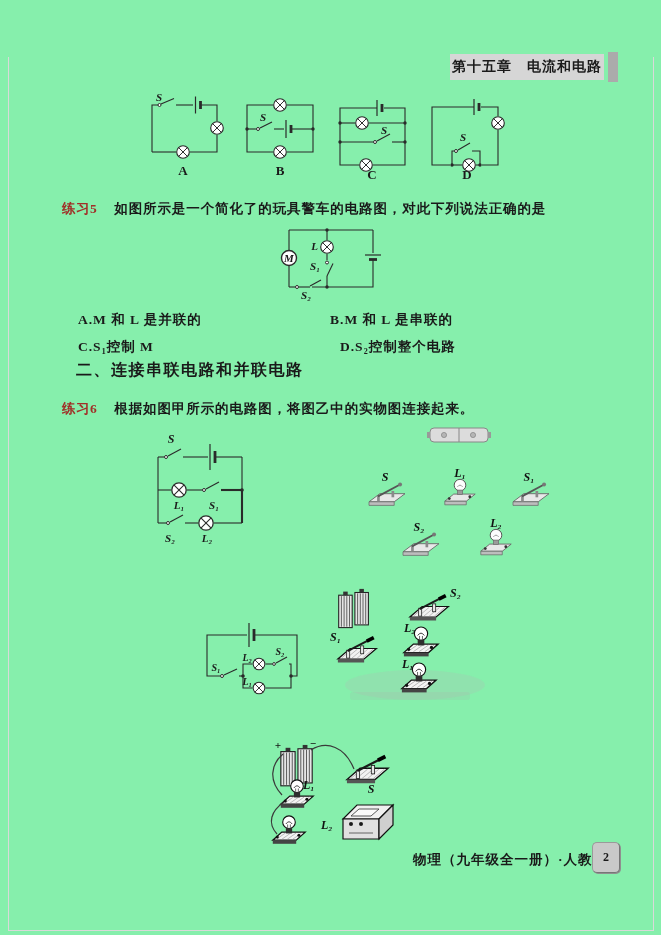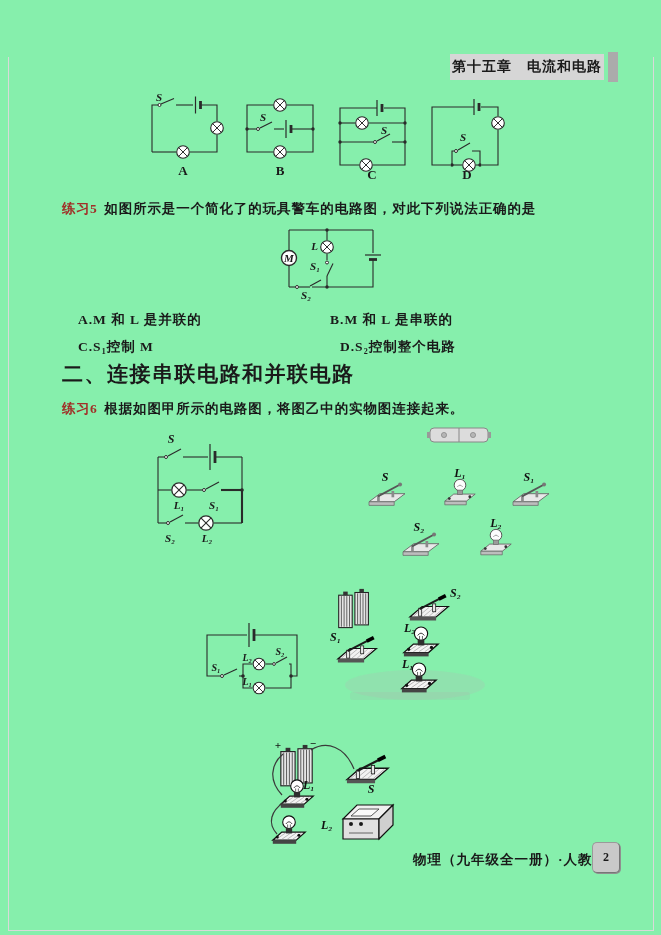--- a/index.html
+++ b/index.html
@@ -5,23 +5,23 @@
   html,body{margin:0;padding:0;background:#ffffff;}
   .page{position:relative;width:661px;height:935px;background:#86efac;overflow:hidden;
         font-family:"Liberation Serif","DejaVu Serif",serif;color:var(--ink,#1a1a1a);}
   .frame{position:absolute;background:var(--frame-line,#d9d9d9);}
   .header-box{position:absolute;left:450px;top:54px;width:154px;height:26px;
         background:var(--header-bg,#d6d6d6);font-size:14px;font-weight:700;
         letter-spacing:1px;text-align:center;line-height:26px;}
   .header-bar{position:absolute;left:608px;top:52px;width:10px;height:30px;
         background:var(--header-bar,#ababab);}
   .bodyline{position:absolute;font-size:13.5px;font-weight:600;letter-spacing:0.9px;white-space:nowrap;}
-  .tag{color:var(--tag-red,#a03028);font-weight:700;margin-right:7px;letter-spacing:0.5px;}
+  .tag{color:var(--tag-red,#a03028);font-weight:700;margin-right:17px;letter-spacing:0.5px;}
   .opt{position:absolute;font-size:13.5px;font-weight:700;letter-spacing:1px;white-space:nowrap;}
-  .section-title{position:absolute;font-size:21px;font-weight:800;letter-spacing:1.5px;white-space:nowrap;}
+  .section-title{position:absolute;font-size:16px;font-weight:800;letter-spacing:1.5px;white-space:nowrap;margin-left:14px;}
   .footer-text{position:absolute;left:413px;top:851px;font-size:13.5px;font-weight:700;letter-spacing:1px;}
   .page-badge{position:absolute;left:592px;top:842px;width:26px;height:29px;
         background:var(--badge-bg,#c9c9c9);border:1px solid #9a9a9a;border-right-color:#767676;
         border-bottom-color:#767676;border-radius:5px;font-size:12px;font-weight:700;
         text-align:center;line-height:29px;box-shadow:1px 1px 0 #8f8f8f;}
   svg.fig{position:absolute;overflow:visible;}
   .wire{stroke:#2a2a2a;stroke-width:1.1;fill:none;}
   .wire2{stroke:#2a2a2a;stroke-width:2.1;fill:none;}
   .batL{stroke:#2a2a2a;stroke-width:1.2;}
   .batS{stroke:#2a2a2a;stroke-width:2.8;}

